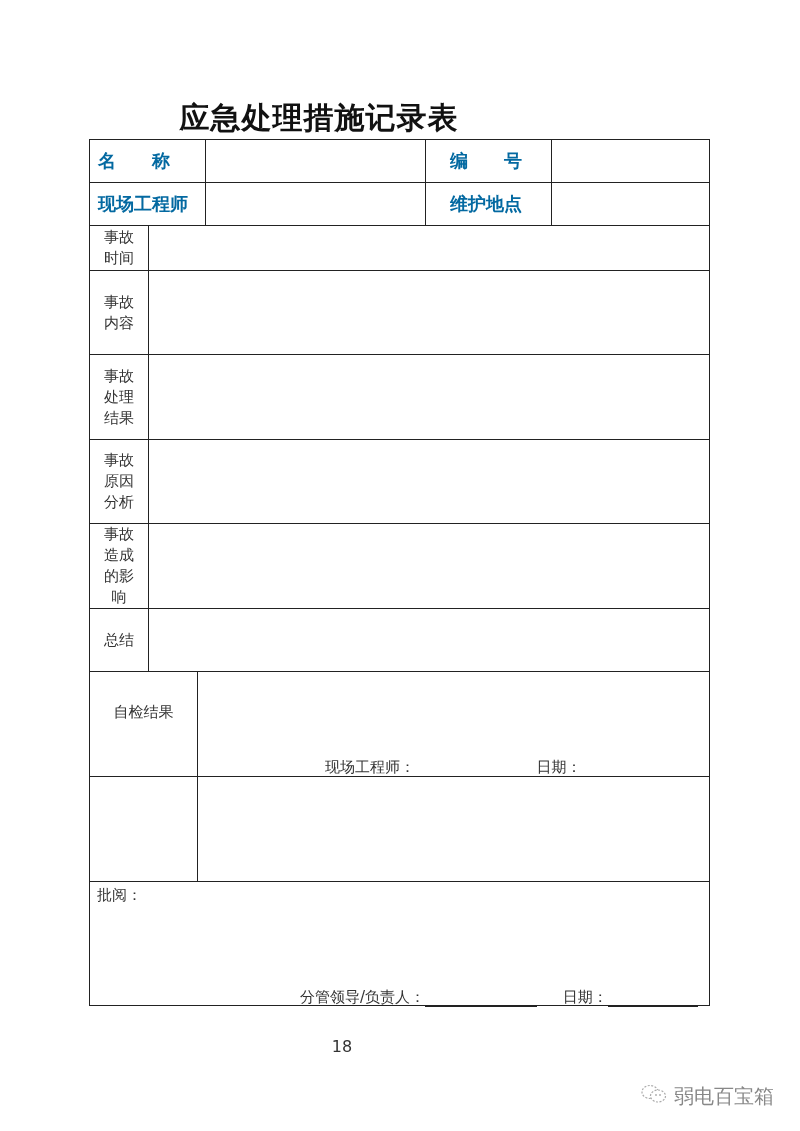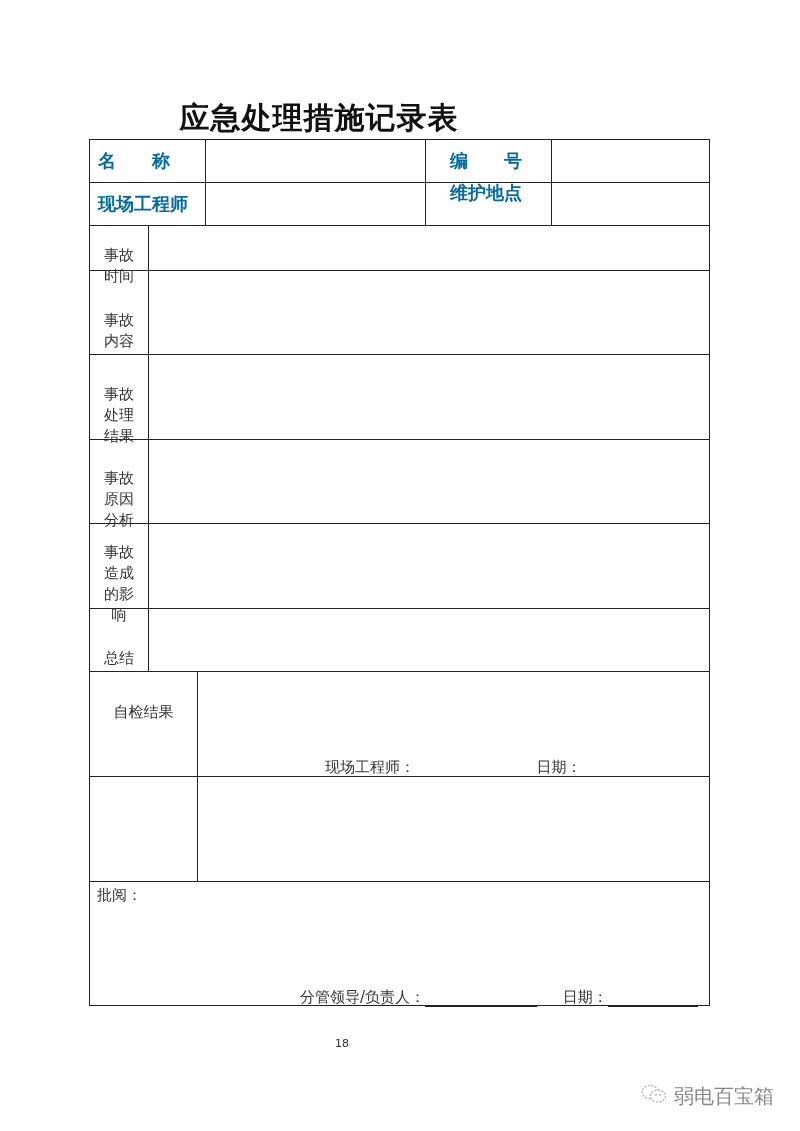--- a/index.html
+++ b/index.html
@@ -7,26 +7,26 @@
          font-family:"DejaVu Serif", "Liberation Serif", serif; color:#1a1a1a; }
   .title { position:absolute; left:0; width:638px; top:98px; text-align:center;
            font-size:30px; font-weight:bold; letter-spacing:1px; color:#111; }
   .tbl { position:absolute; left:89px; top:139px; width:621px; height:867px;
          border:1.5px solid #222; box-sizing:border-box; }
   .hl { position:absolute; height:0; border-top:1.5px solid #222; }
   .vl { position:absolute; width:0; border-left:1.5px solid #222; }
   .cell { position:absolute; display:flex; align-items:center; box-sizing:border-box; }
   .lbl-bold { font-family:"DejaVu Sans", "Liberation Sans", sans-serif; font-size:18px; font-weight:bold; color:#0369a1; }
   .lbl { font-family:"DejaVu Sans", "Liberation Sans", sans-serif; font-size:15px; color:#333; line-height:21px; }
-  .vlabel { width:58px; text-align:left; justify-content:center; flex-direction:column;margin-top:18px; }
+  .vlabel { width:58px; text-align:left; justify-content:center; flex-direction:column; }
   .sig { position:absolute; font-size:15px; color:#333; white-space:nowrap;
          font-family:"DejaVu Sans", "Liberation Sans", sans-serif; }
   .uline { display:inline-block; border-bottom:1px solid #222; height:16px; vertical-align:bottom; }
   .page-num { position:absolute; top:1037px; left:0; width:684px; text-align:center;
-              font-size:11px; color:#333; font-family:"DejaVu Sans", sans-serif; }
+              font-size:16px; color:#333; font-family:"DejaVu Sans", sans-serif; }
   .watermark { position:absolute; left:640px; top:1083px; display:flex; align-items:center; gap:6px;
                color:#888; font-size:20px; font-family:"DejaVu Sans", sans-serif; }
   .field { position:absolute; background:transparent; }
 </style>
 </head>
 <body>
 
 <div class="title">应急处理措施记录表</div>
 
 <div class="tbl">
@@ -48,21 +48,21 @@
   <div class="vl" style="left:58px;top:86px;height:446px;"></div>
   <div class="vl" style="left:107px;top:531px;height:211px;"></div>
 
   <div class="cell lbl-bold" style="left:8px;top:0;width:107px;height:42px;">名　　称</div>
   <div class="cell field" style="left:117px;top:1px;width:217px;height:40px;"></div>
   <div class="cell lbl-bold" style="left:360px;top:0;width:100px;height:42px;">编　　号</div>
   <div class="cell field" style="left:463px;top:1px;width:155px;height:40px;"></div>
 
   <div class="cell lbl-bold" style="left:8px;top:43px;width:107px;height:42px;">现场工程师</div>
   <div class="cell field" style="left:117px;top:44px;width:217px;height:40px;"></div>
-  <div class="cell lbl-bold" style="left:360px;top:32px;width:100px;height:42px;">维护地点</div>
+  <div class="cell lbl-bold" style="left:360px;top:43px;width:100px;height:42px;">维护地点</div>
   <div class="cell field" style="left:463px;top:44px;width:155px;height:40px;"></div>
 
   <div class="cell lbl vlabel" style="left:0;top:86px;height:44px;">
     <span>事故</span>
     <span>时间</span>
   </div>
   <div class="cell field" style="left:60px;top:87px;width:558px;height:42px;"></div>
 
   <div class="cell lbl vlabel" style="left:0;top:131px;height:83px;">
     <span>事故</span>

